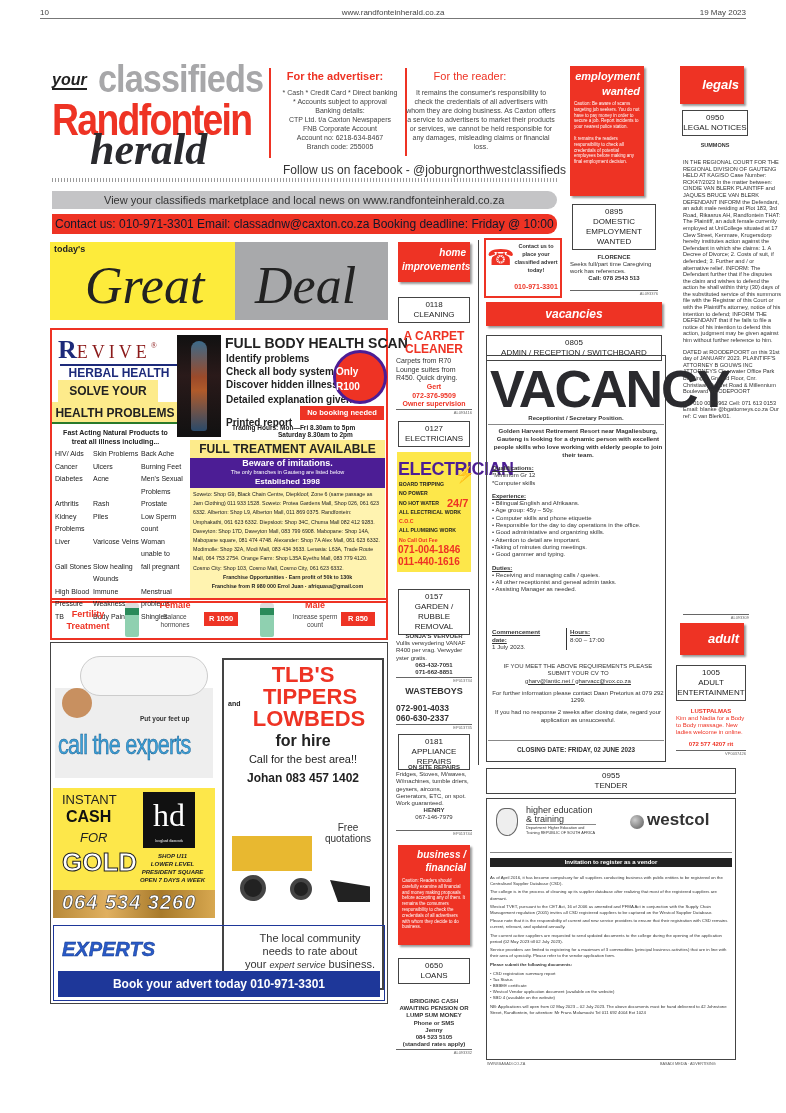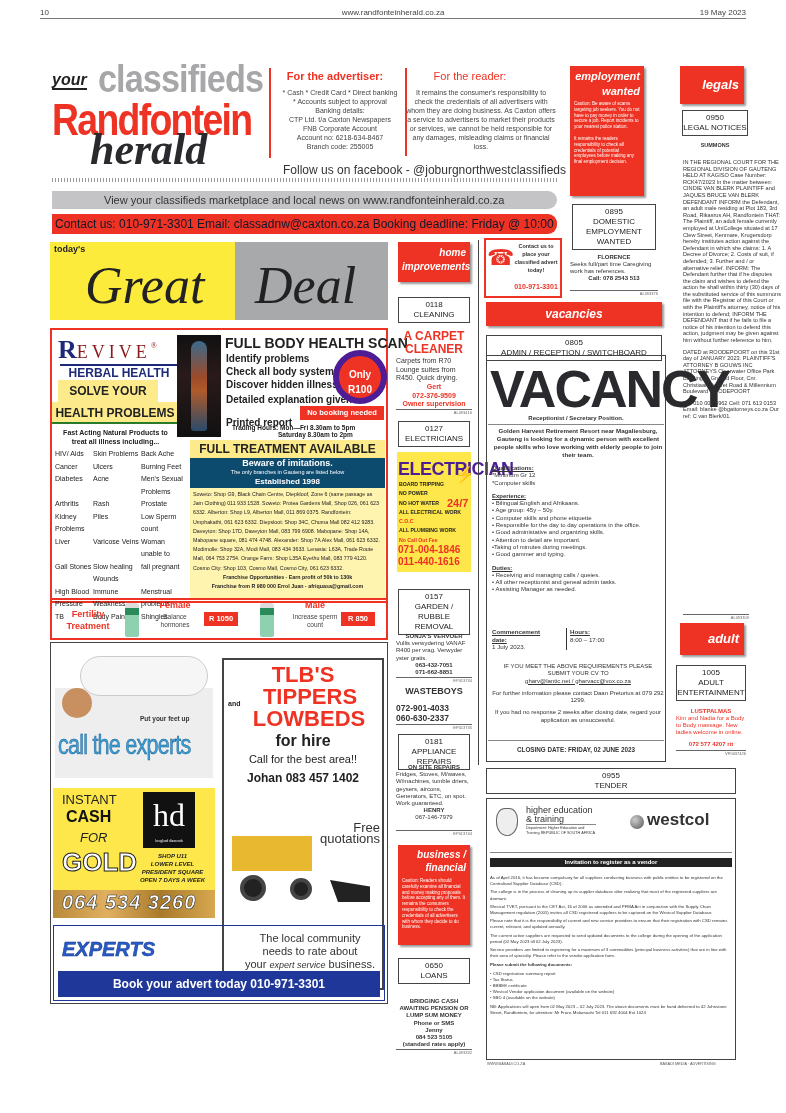--- a/index.html
+++ b/index.html
@@ -33,27 +33,27 @@
 .revive{left:50px;top:328px;width:338px;height:275px;border:2px solid #ee3324}
 .rev-logo{left:58px;top:335px;font-size:26px;font-family:"Liberation Serif",serif;color:#1d2a7a}
 .rev-logo span{color:#8b1a1a;font-size:18px;letter-spacing:4px}
 .rev-herbal{left:60px;top:364px;width:118px;text-align:center;font-size:12px;font-weight:bold;color:#1d2a7a;border-top:2px solid #1d2a7a}
 .rev-solve{left:58px;top:380px;width:100px;height:22px;background:#fdeb8b;font-size:12px;font-weight:bold;text-align:center;line-height:22px}
 .rev-health{left:52px;top:402px;width:126px;height:22px;background:#fdeb8b;font-size:12px;font-weight:bold;text-align:center;line-height:22px;border-bottom:2px solid #2a7a2a}
 .body-img{left:177px;top:335px;width:44px;height:102px;background:linear-gradient(180deg,#111,#2a1a1a 40%,#111);}
 .body-img .fig{position:absolute;left:14px;top:6px;width:16px;height:90px;border-radius:8px 8px 3px 3px;background:linear-gradient(180deg,#3b6a8a,#9b4a2a 40%,#b05a2a 55%,#2a4a6a)}
 .scan-title{left:225px;top:335px;font-size:14px;font-weight:bold;color:#222}
 .scan-list{left:226px;top:352px;font-size:10px;font-weight:bold;color:#222;line-height:13px}
-.only{left:333px;top:350px;width:54px;height:54px;border-radius:50%;background:#ee3324;border:6px solid #4c1d95;color:#fff;font-size:10px;font-weight:bold;text-align:center;padding-top:11px;line-height:15px}
+.only{left:333px;top:350px;width:54px;height:54px;border-radius:50%;background:#ee3324;border:3px solid #4c1d95;color:#fff;font-size:10px;font-weight:bold;text-align:left;padding-top:11px;line-height:15px}
 .nobook{left:300px;top:406px;width:84px;height:14px;background:#ee3324;color:#fff;font-size:7.5px;font-weight:bold;text-align:center;line-height:14px}
 .trading{left:232px;top:424px;font-size:6.5px;font-weight:bold;line-height:7px;color:#222}
 .fast{left:58px;top:428px;font-size:7px;font-weight:bold;text-align:center;width:115px;line-height:9px}
 .ailments{left:55px;top:448px;width:132px;font-size:7px;line-height:12.5px;color:#222;display:grid;grid-template-columns:38px 48px 46px;column-gap:0}
 .fulltreat{left:190px;top:440px;width:195px;height:18px;background:#fdeb8b;font-size:12px;font-weight:bold;text-align:center;line-height:18px}
-.beware{left:190px;top:458px;width:195px;height:30px;background:#0c4a6e;color:#fff;text-align:center}
+.beware{left:190px;top:458px;width:195px;height:30px;background:#4c1d95;color:#fff;text-align:center}
 .beware .t1{font-size:9px;font-weight:bold;line-height:11px}
 .beware .t2{font-size:5.5px;line-height:7px}
 .beware .t3{font-size:8px;font-weight:bold;line-height:11px}
 .branches{left:190px;top:488px;width:195px;height:112px;background:#fff3b0;font-size:5.3px;line-height:9.2px;padding:2px 3px;color:#222}
 .fert-label{left:58px;top:608px;font-size:9px;font-weight:bold;color:#ee3324;text-align:center;line-height:12px;width:60px}
 .bottle{width:14px;height:34px;border-radius:3px 3px 2px 2px;background:linear-gradient(180deg,#ddd 0 15%,#2a8a5a 15% 35%,#8fd0b0 35% 100%)}
 .fem-t{left:150px;top:600px;font-size:9px;font-weight:bold;color:#ee3324;width:50px;text-align:center}
 .fem-d{left:150px;top:613px;font-size:6.5px;color:#444;width:50px;text-align:center;line-height:8px}
 .price{width:34px;height:14px;background:#ee3324;color:#fff;font-size:7.5px;font-weight:bold;line-height:14px;text-align:center}
 
@@ -220,21 +220,21 @@
 <div class="abs" style="left:62px;top:891px;font-size:20px;font-weight:bold;font-style:italic;color:#fff;-webkit-text-stroke:0.6px #333;letter-spacing:1px">064 534 3260</div>
 
 <div class="abs tlb"></div>
 <div class="abs" style="left:224px;top:664px;width:158px;text-align:center;font-size:22px;font-weight:bold;color:#ee3324;line-height:22px">TLB'S</div>
 <div class="abs" style="left:238px;top:686px;width:144px;text-align:center;font-size:22px;font-weight:bold;color:#ee3324;line-height:22px">TIPPERS</div>
 <div class="abs" style="left:228px;top:700px;font-size:7px;font-weight:bold">and</div>
 <div class="abs" style="left:236px;top:708px;width:146px;text-align:center;font-size:22px;font-weight:bold;color:#ee3324;line-height:22px">LOWBEDS</div>
 <div class="abs" style="left:224px;top:732px;width:158px;text-align:center;font-size:16px;font-weight:bold;color:#222">for hire</div>
 <div class="abs" style="left:224px;top:753px;width:158px;text-align:center;font-size:11px;color:#222">Call for the best area!!</div>
 <div class="abs" style="left:224px;top:771px;width:158px;text-align:center;font-size:12px;font-weight:bold;color:#222">Johan 083 457 1402</div>
-<div class="abs" style="left:316px;top:822px;width:64px;text-align:right;font-size:13px;color:#333;line-height:11px">Free quotations</div>
+<div class="abs" style="left:316px;top:822px;width:64px;text-align:center;font-size:10px;color:#333;line-height:11px">Free quotations</div>
 <div class="abs" style="left:232px;top:822px;width:80px;height:70px;background:linear-gradient(180deg,transparent 0 20%,#e8b830 20% 70%,transparent 70%)"></div>
 <div class="abs" style="left:240px;top:875px;width:26px;height:26px;border-radius:50%;background:#222;border:4px solid #444"></div>
 <div class="abs" style="left:290px;top:878px;width:22px;height:22px;border-radius:50%;background:#222;border:4px solid #444"></div>
 <div class="abs" style="left:330px;top:880px;width:40px;height:22px;background:#222;clip-path:polygon(0 0,100% 30%,100% 100%,20% 100%)"></div>
 
 <div class="abs experts2"></div>
 <div class="abs" style="left:62px;top:938px;font-size:20px;font-weight:bold;font-style:italic;color:#2a5ac8;-webkit-text-stroke:0.5px #123a8a">EXPERTS</div>
 <div class="abs" style="left:240px;top:932px;width:140px;text-align:center;font-size:11px;color:#333;line-height:13px">
   <div>The local community</div>
   <div>needs to rate about</div>

